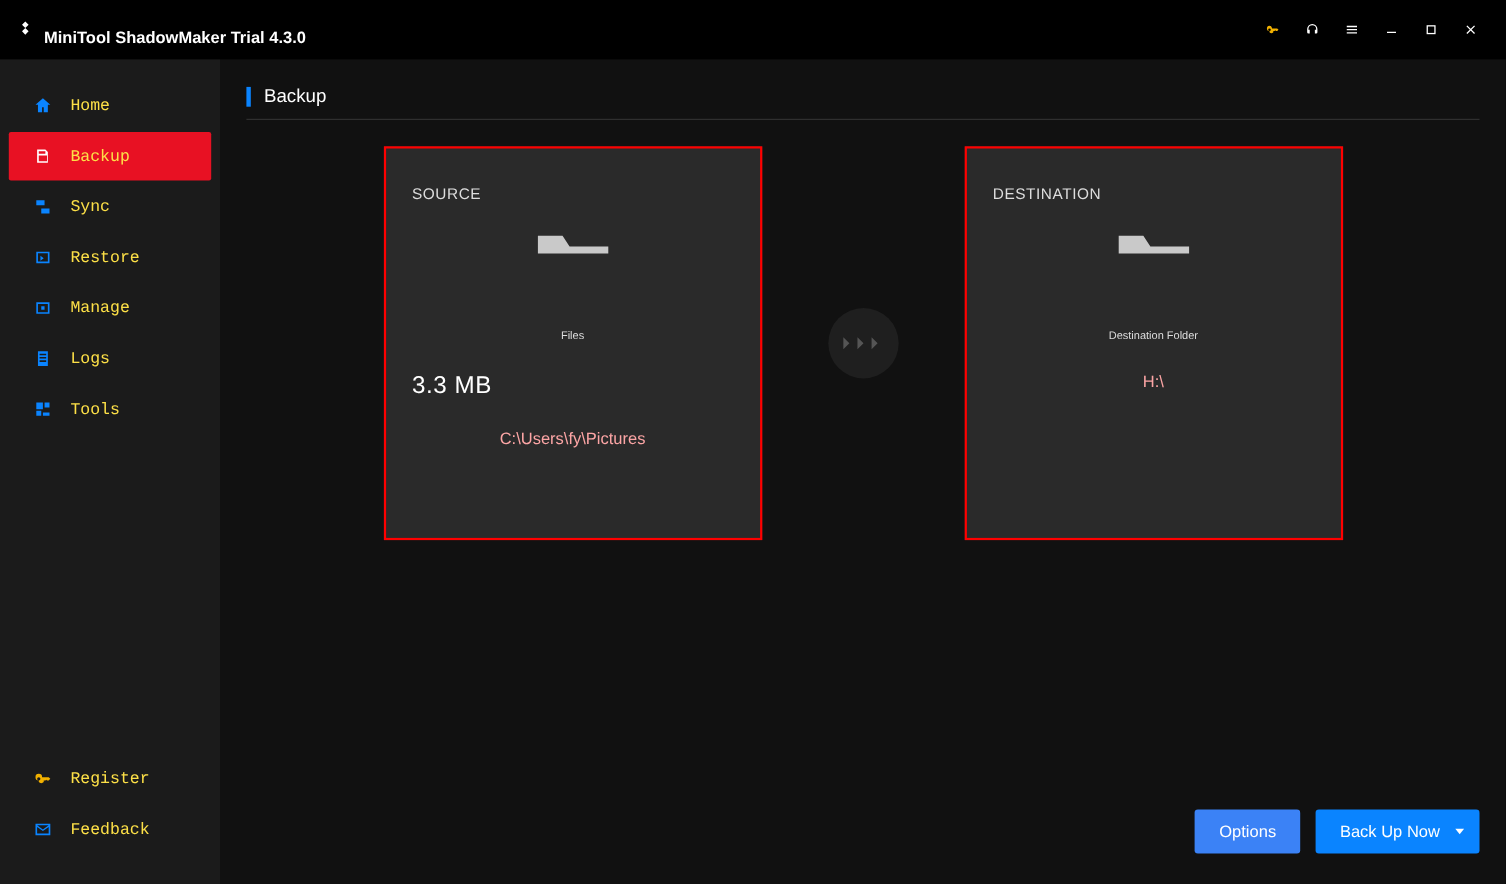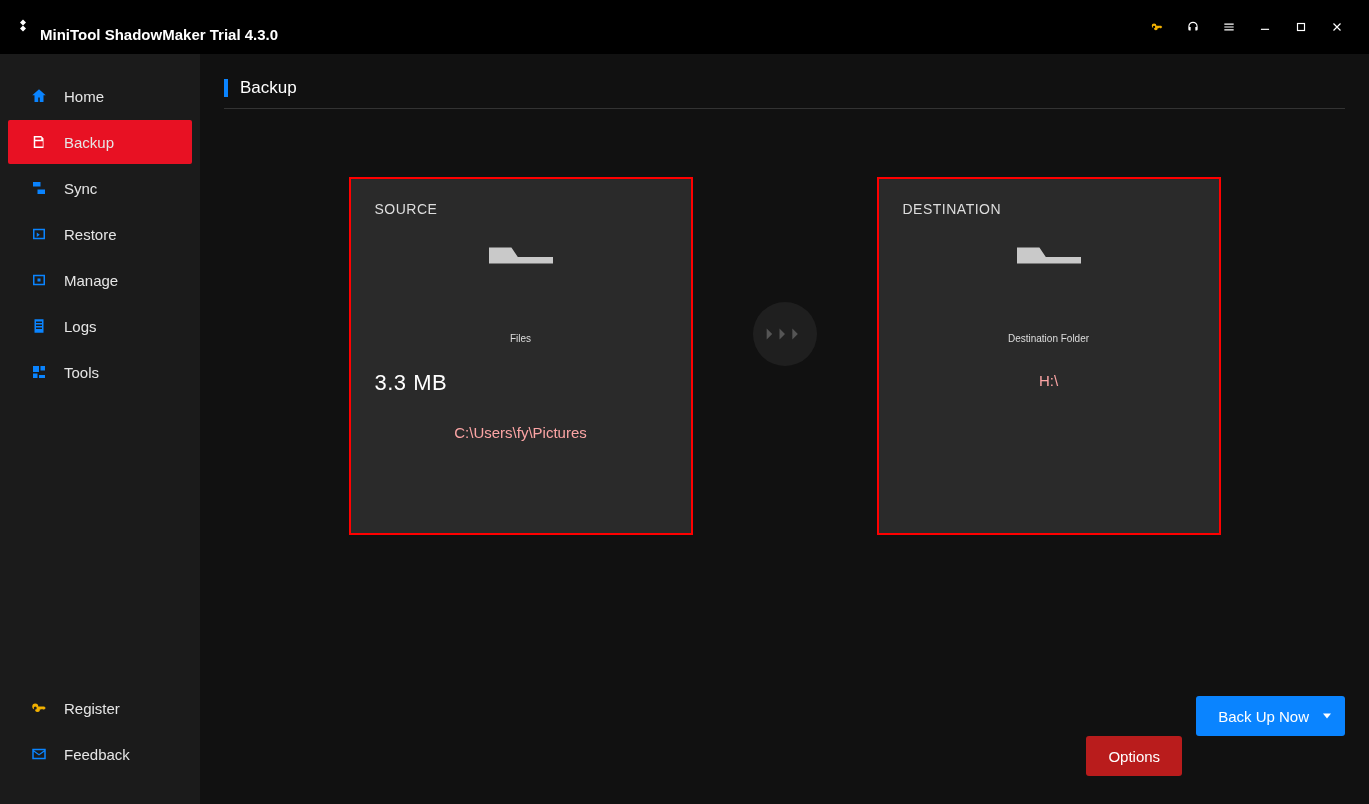--- a/index.html
+++ b/index.html
@@ -15,47 +15,47 @@
 
 .app { display: flex; height: calc(804px - 54px); }
 
 .sidebar { width: 200px; background: #1b1b1b; display: flex; flex-direction: column; padding-top: 20px; }
 .side-items { flex: 1; }
 .side-item { height: 44px; display: flex; align-items: center; padding: 0 0 0 20px; cursor: pointer; margin: 0 8px 2px 8px; border-radius: 2px; }
 .side-item.active { background: #e81123; }
 .side-item .ic { width: 22px; height: 22px; margin-right: 14px; display: flex; align-items: center; justify-content: center; }
 .side-item .ic svg { width: 18px; height: 18px; fill: #0a84ff; }
 .side-item.active .ic svg { fill: #fff; }
-.side-item .lbl { font-size: 15px; color: #e5e5e5; }
+.side-item .lbl { font-size: 15px; color: #fde047; font-family: Liberation Mono, monospace; }
 
 .side-bottom { padding-bottom: 26px; }
 .side-bottom .side-item .ic svg { fill: #f2b100; }
 .side-bottom .side-item.feedback .ic svg { fill: #0a84ff; }
 
 .main { flex: 1; background: #111; display: flex; flex-direction: column; padding: 24px; }
 
 .page-head { display: flex; align-items: center; border-bottom: 1px solid #333; padding-bottom: 10px; margin-bottom: 24px; }
 .page-head .bar { width: 4px; height: 18px; background: #0a84ff; margin-right: 12px; }
 .page-head .title { font-size: 17px; color: #fff; }
 
 .cards { display: flex; align-items: center; justify-content: center; gap: 60px; margin-top: 0; }
-.card { width: 344px; height: 358px; background: #2a2a2a; border: 2px solid #f00; padding: 22px 24px; position: relative; cursor: pointer; margin-top: 44px; }
+.card { width: 344px; height: 358px; background: #2a2a2a; border: 2px solid #f00; padding: 33px 24px; position: relative; cursor: pointer; }
 .card .card-title { font-size: 14px; color: #ddd; letter-spacing: 0.5px; }
 .card .folder { display: flex; align-items: center; justify-content: center; margin-top: 24px; }
 .card .folder svg { width: 78px; height: 64px; fill: #c9c9c9; }
 .card .line1 { text-align: center; margin-top: 28px; font-size: 10px; color: #ddd; }
 .card .line2 { text-align: left; margin-top: 26px; font-size: 22px; color: #fff; letter-spacing: 0.5px; }
 .card .line3 { text-align: center; margin-top: 28px; font-size: 15px; color: #fca5a5; }
 
 .arrow { width: 64px; height: 64px; border-radius: 50%; background: #1f1f1f; display: flex; align-items: center; justify-content: center; }
 .arrow svg { width: 44px; height: 20px; fill: #555; }
 
 .footer { display: flex; gap: 14px; justify-content: flex-end; margin-top: auto; padding-bottom: 4px; }
 .btn { height: 40px; padding: 0 22px; border-radius: 3px; font-size: 15px; color: #fff; display: flex; align-items: center; cursor: pointer; border: none; }
-.btn.secondary { background: #b91c1c; margin-top: 40px; }
+.btn.secondary { background: #3b82f6; }
 .btn.primary { background: #0a84ff; padding-right: 36px; position: relative; }
 .btn.primary::after { content: ""; position: absolute; right: 14px; top: 50%; width: 0; height: 0; border-left: 4px solid transparent; border-right: 4px solid transparent; border-top: 5px solid #fff; transform: translateY(-50%); }
 </style>
 </head>
 <body>
 
 <div class="titlebar">
   <span class="logo">
     <svg viewBox="0 0 24 24">
         <path fill="#fff" d="M12 2l4 4-4 4-4-4 4-4zm0 8l4 4-4 4-4-4 4-4z"></path>

